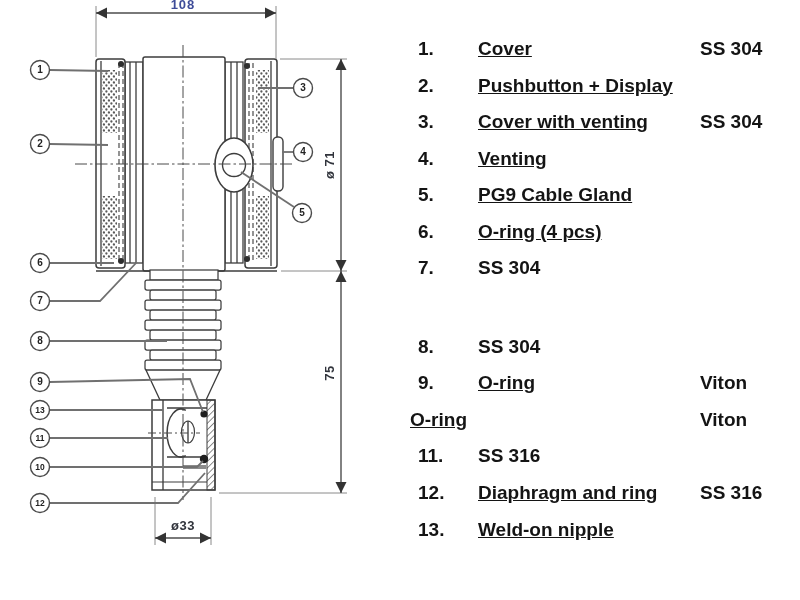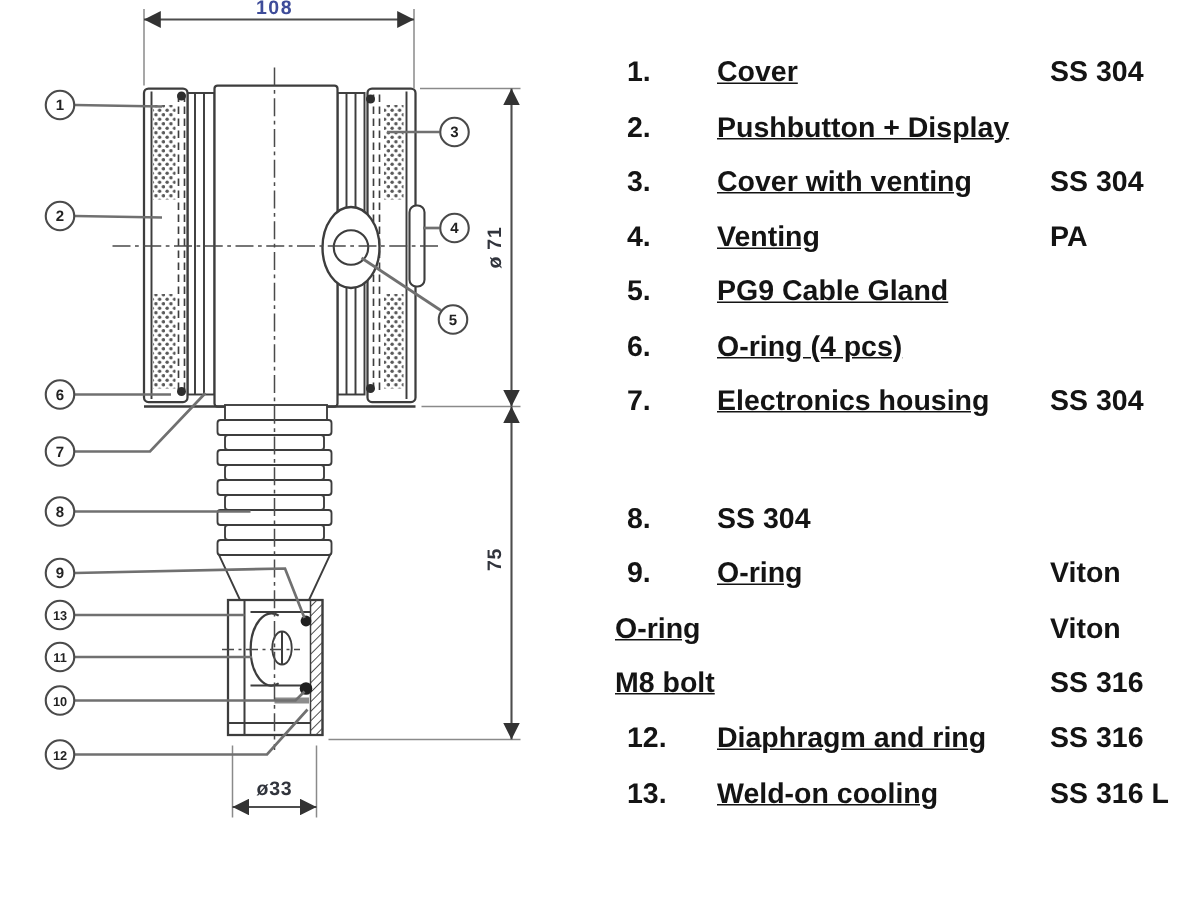--- a/index.html
+++ b/index.html
@@ -243,59 +243,56 @@
           <span class="pl-mat"></span>
         </div>
         <div class="pl-row">
           <span class="pl-no">3.</span>
           <span class="pl-name">Cover with venting</span>
           <span class="pl-mat">SS 304</span>
         </div>
         <div class="pl-row">
           <span class="pl-no">4.</span>
           <span class="pl-name">Venting</span>
-          <span class="pl-mat">PA</span>
         </div>
         <div class="pl-row">
           <span class="pl-no">5.</span>
           <span class="pl-name">PG9 Cable Gland</span>
           <span class="pl-mat"></span>
         </div>
         <div class="pl-row">
           <span class="pl-no">6.</span>
           <span class="pl-name">O-ring (4 pcs)</span>
         </div>
         <div class="pl-row">
           <span class="pl-no">7.</span>
-          <span class="pl-name">Electronics housing</span>
           <span class="pl-mat">SS 304</span>
         </div>
         <div class="pl-row gap">
           <span class="pl-no">8.</span>
           <span class="pl-mat">SS 304</span>
         </div>
         <div class="pl-row">
           <span class="pl-no">9.</span>
           <span class="pl-name">O-ring</span>
           <span class="pl-mat">Viton</span>
         </div>
         <div class="pl-row">
           <span class="pl-name">O-ring</span>
           <span class="pl-mat">Viton</span>
         </div>
         <div class="pl-row">
-          <span class="pl-name">M8 bolt</span>
+          <span class="pl-no">11.</span>
           <span class="pl-mat">SS 316</span>
         </div>
         <div class="pl-row">
           <span class="pl-no">12.</span>
           <span class="pl-name">Diaphragm and ring</span>
           <span class="pl-mat">SS 316</span>
         </div>
         <div class="pl-row">
           <span class="pl-no">13.</span>
-          <span class="pl-name">Weld-on cooling</span>
-          <span class="pl-mat">SS 316 L</span>
+          <span class="pl-name">Weld-on nipple</span>
         </div>
       </div>
   </div>
 
 </div>
 
 </body></html>

